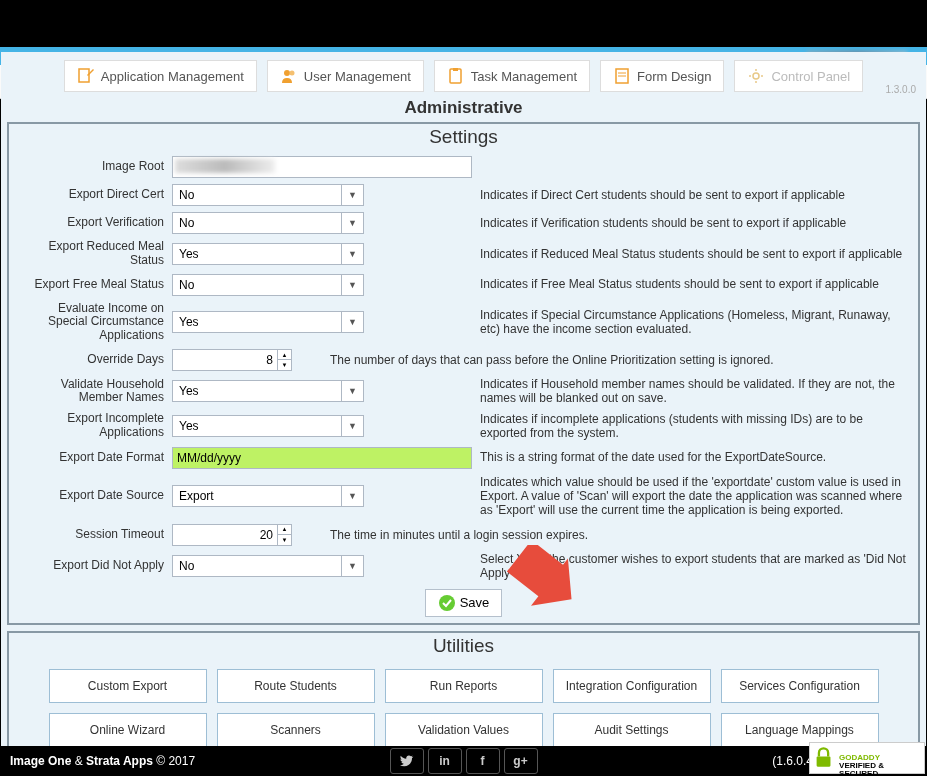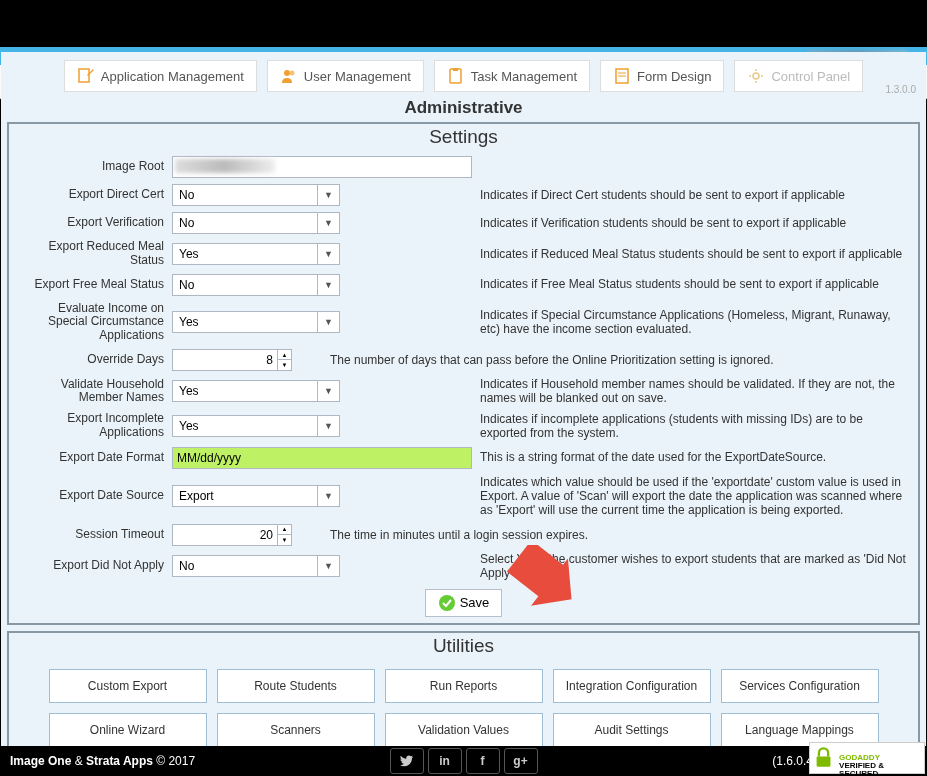--- a/index.html
+++ b/index.html
@@ -114,21 +114,21 @@
 .row .control input[type=text] {
   width:100%;
   height:22px;
   border:1px solid #aeb8c4;
   background:#bef264;
   padding: 0 4px;
   font-size:12px;
 }
 .row .control .selectbox {
   display:flex;
-  width:168px;
+  width:192px;
   height:22px;
   border:1px solid #aeb8c4;
   background:#fff;
 }
 .row .control .selectbox .val { flex:1; padding:3px 6px; font-size:12px;}
 .row .control .selectbox .arrow {
   width:22px;
   border-left:1px solid #aeb8c4;
   display:flex;
   align-items:center;

